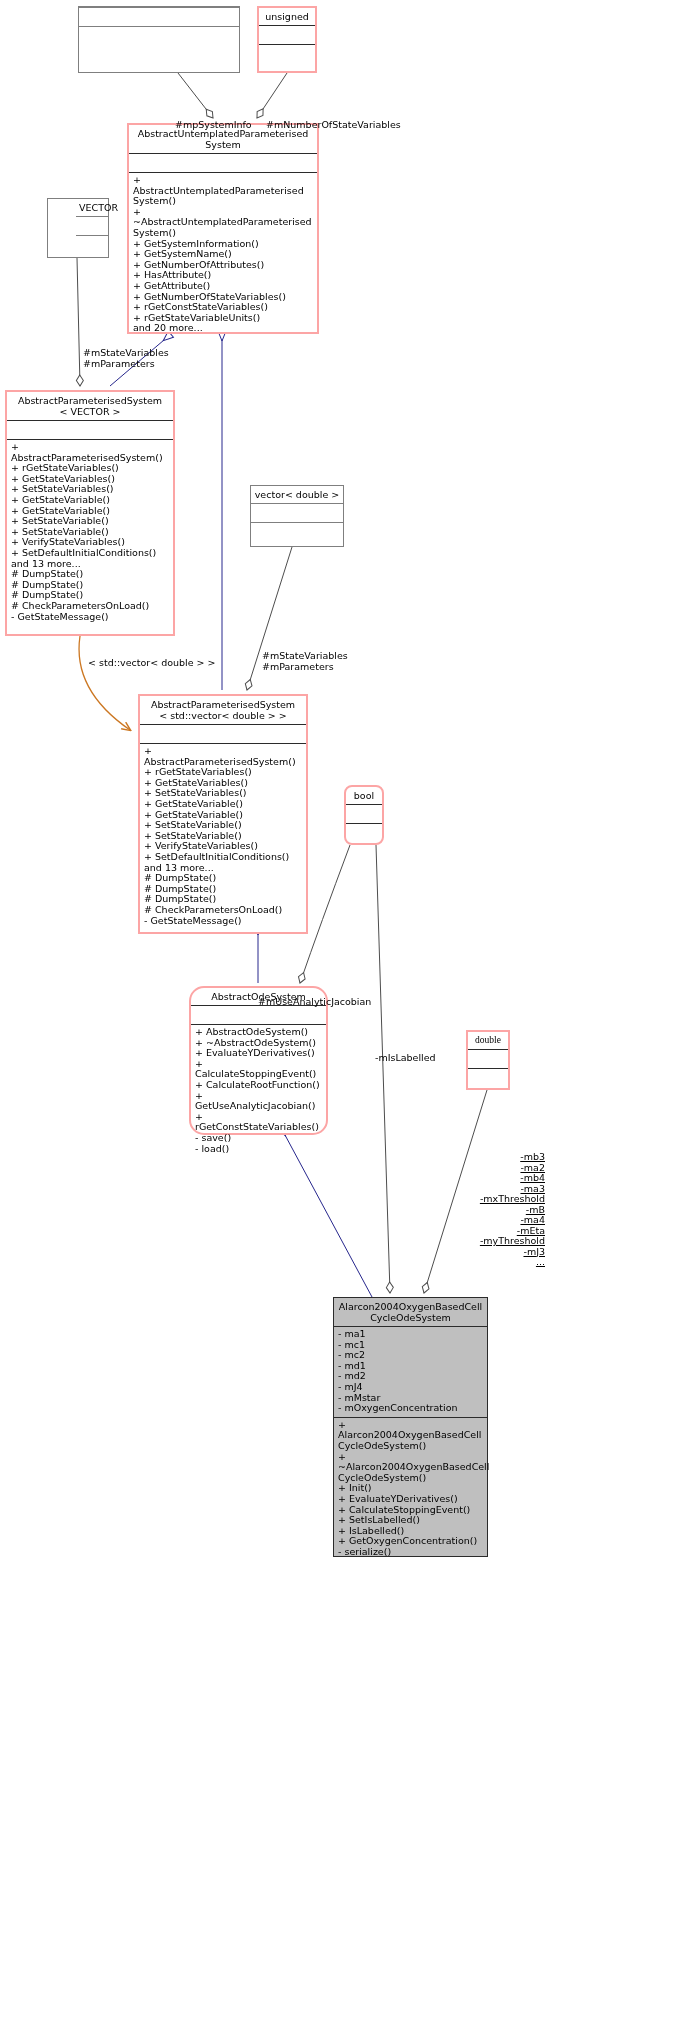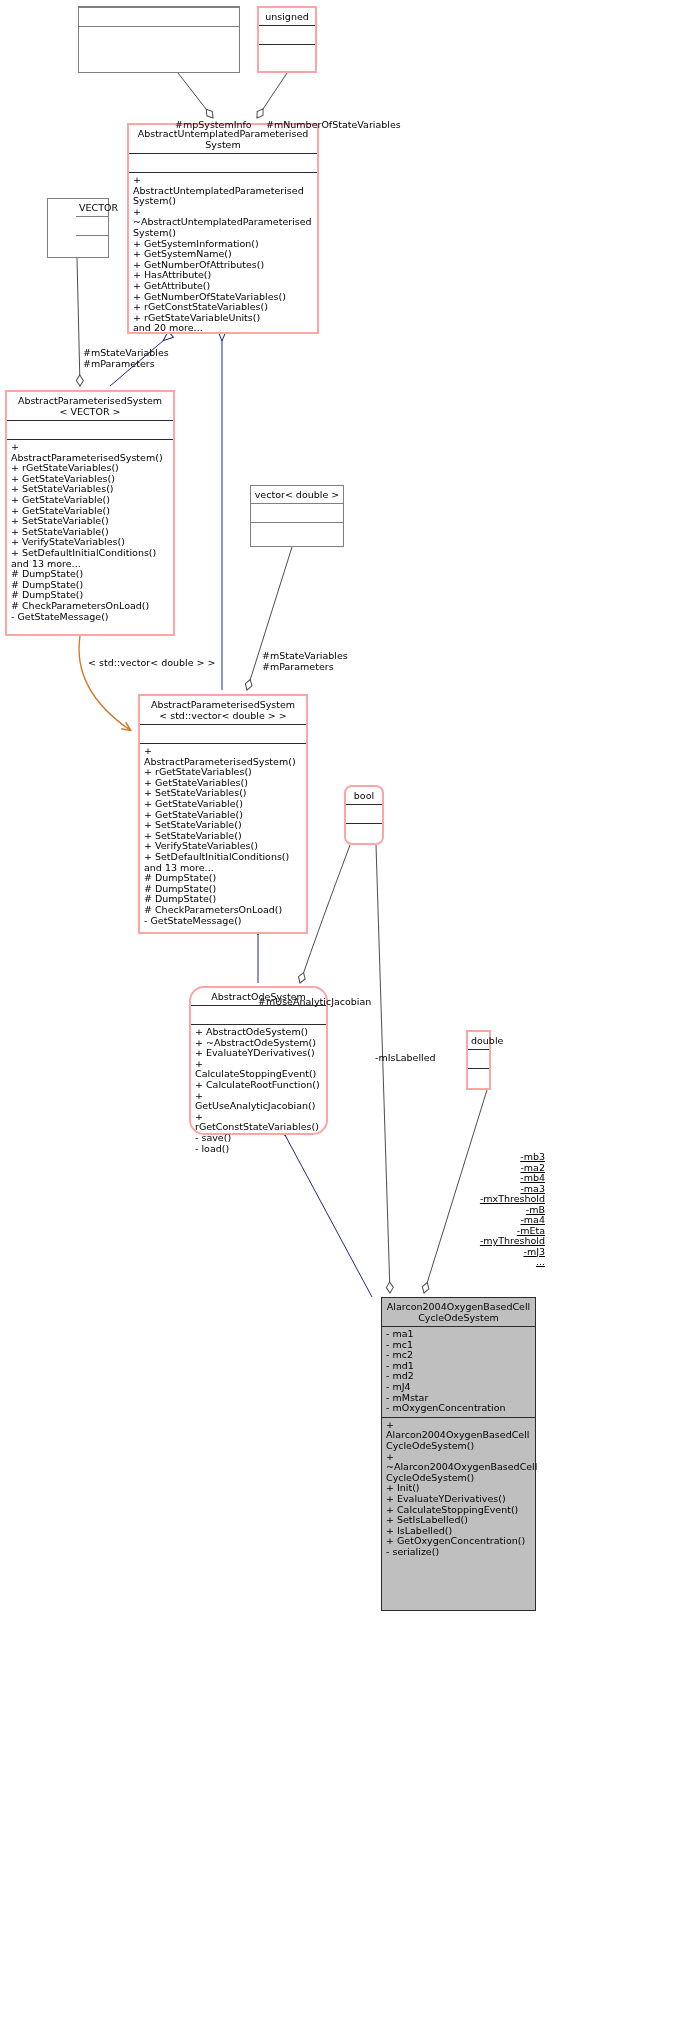--- a/index.html
+++ b/index.html
@@ -262,21 +262,21 @@
       <div>+ EvaluateYDerivatives()</div>
       <div>+ CalculateStoppingEvent()</div>
       <div>+ CalculateRootFunction()</div>
       <div>+ GetUseAnalyticJacobian()</div>
       <div>+ rGetConstStateVariables()</div>
       <div>- save()</div>
       <div>- load()</div>
     </div>
   </div>
 
-  <div class="node dark" style="left:466px; top:1030px; width:25px; height:60px;">
+  <div class="node dark" style="left:466px; top:1030px; width:44px; height:60px;font-family:Liberation Serif, serif;">
     <div class="n-title">double</div>
     <div class="n-sep"></div>
     <div class="n-attrs n-empty"></div>
     <div class="n-sep"></div>
     <div class="n-ops n-empty"></div>
   </div>
 
   <div class="edge-label" style="left:375px; top:1053px;">-mIsLabelled</div>
 
   <div class="edge-label right" style="left:425px; top:1152px; width:120px; white-space:pre-line;text-decoration:underline;">-mb3
@@ -284,21 +284,21 @@
 -mb4
 -ma3
 -mxThreshold
 -mB
 -ma4
 -mEta
 -myThreshold
 -mJ3
 ...</div>
 
-  <div class="node filled" style="left:333px; top:1297px; width:155px; height:314px;margin-left:48px;">
+  <div class="node filled" style="left:333px; top:1297px; width:155px; height:260px;">
     <div class="n-title">Alarcon2004OxygenBasedCell
 CycleOdeSystem</div>
     <div class="n-sep"></div>
     <div class="n-attrs">
       <div>- ma1</div>
       <div>- mc1</div>
       <div>- mc2</div>
       <div>- md1</div>
       <div>- md2</div>
       <div>- mJ4</div>

